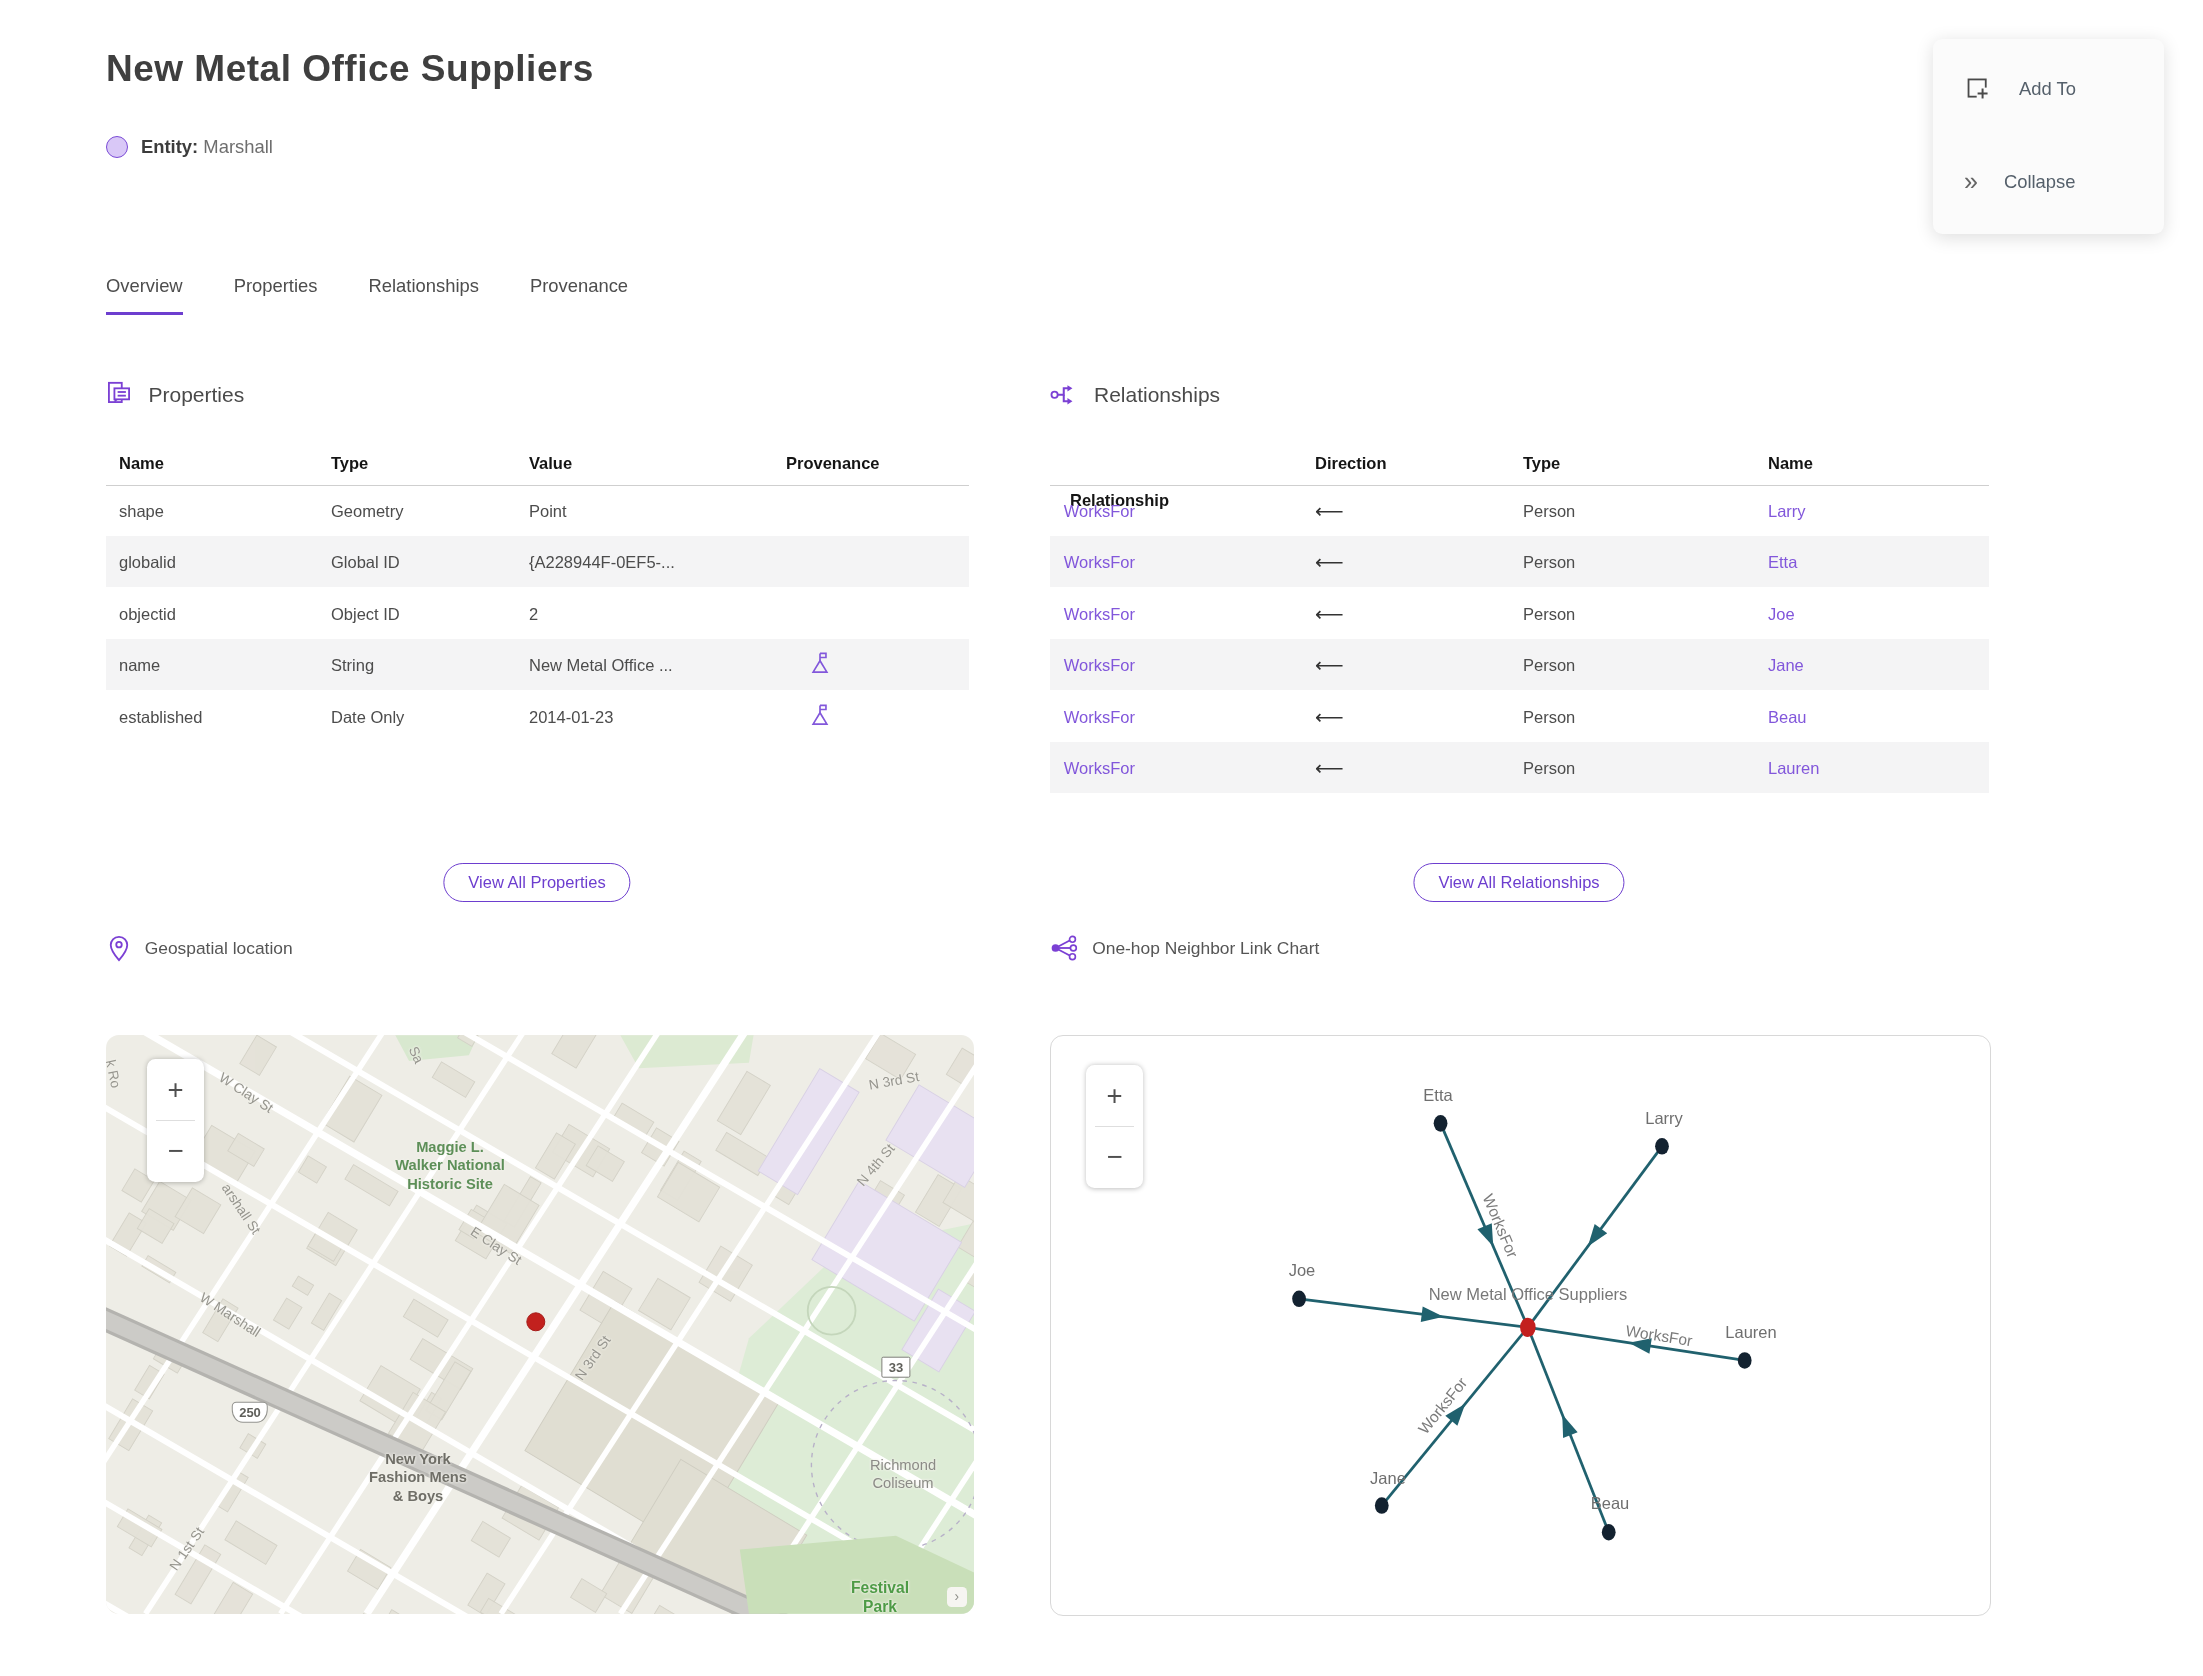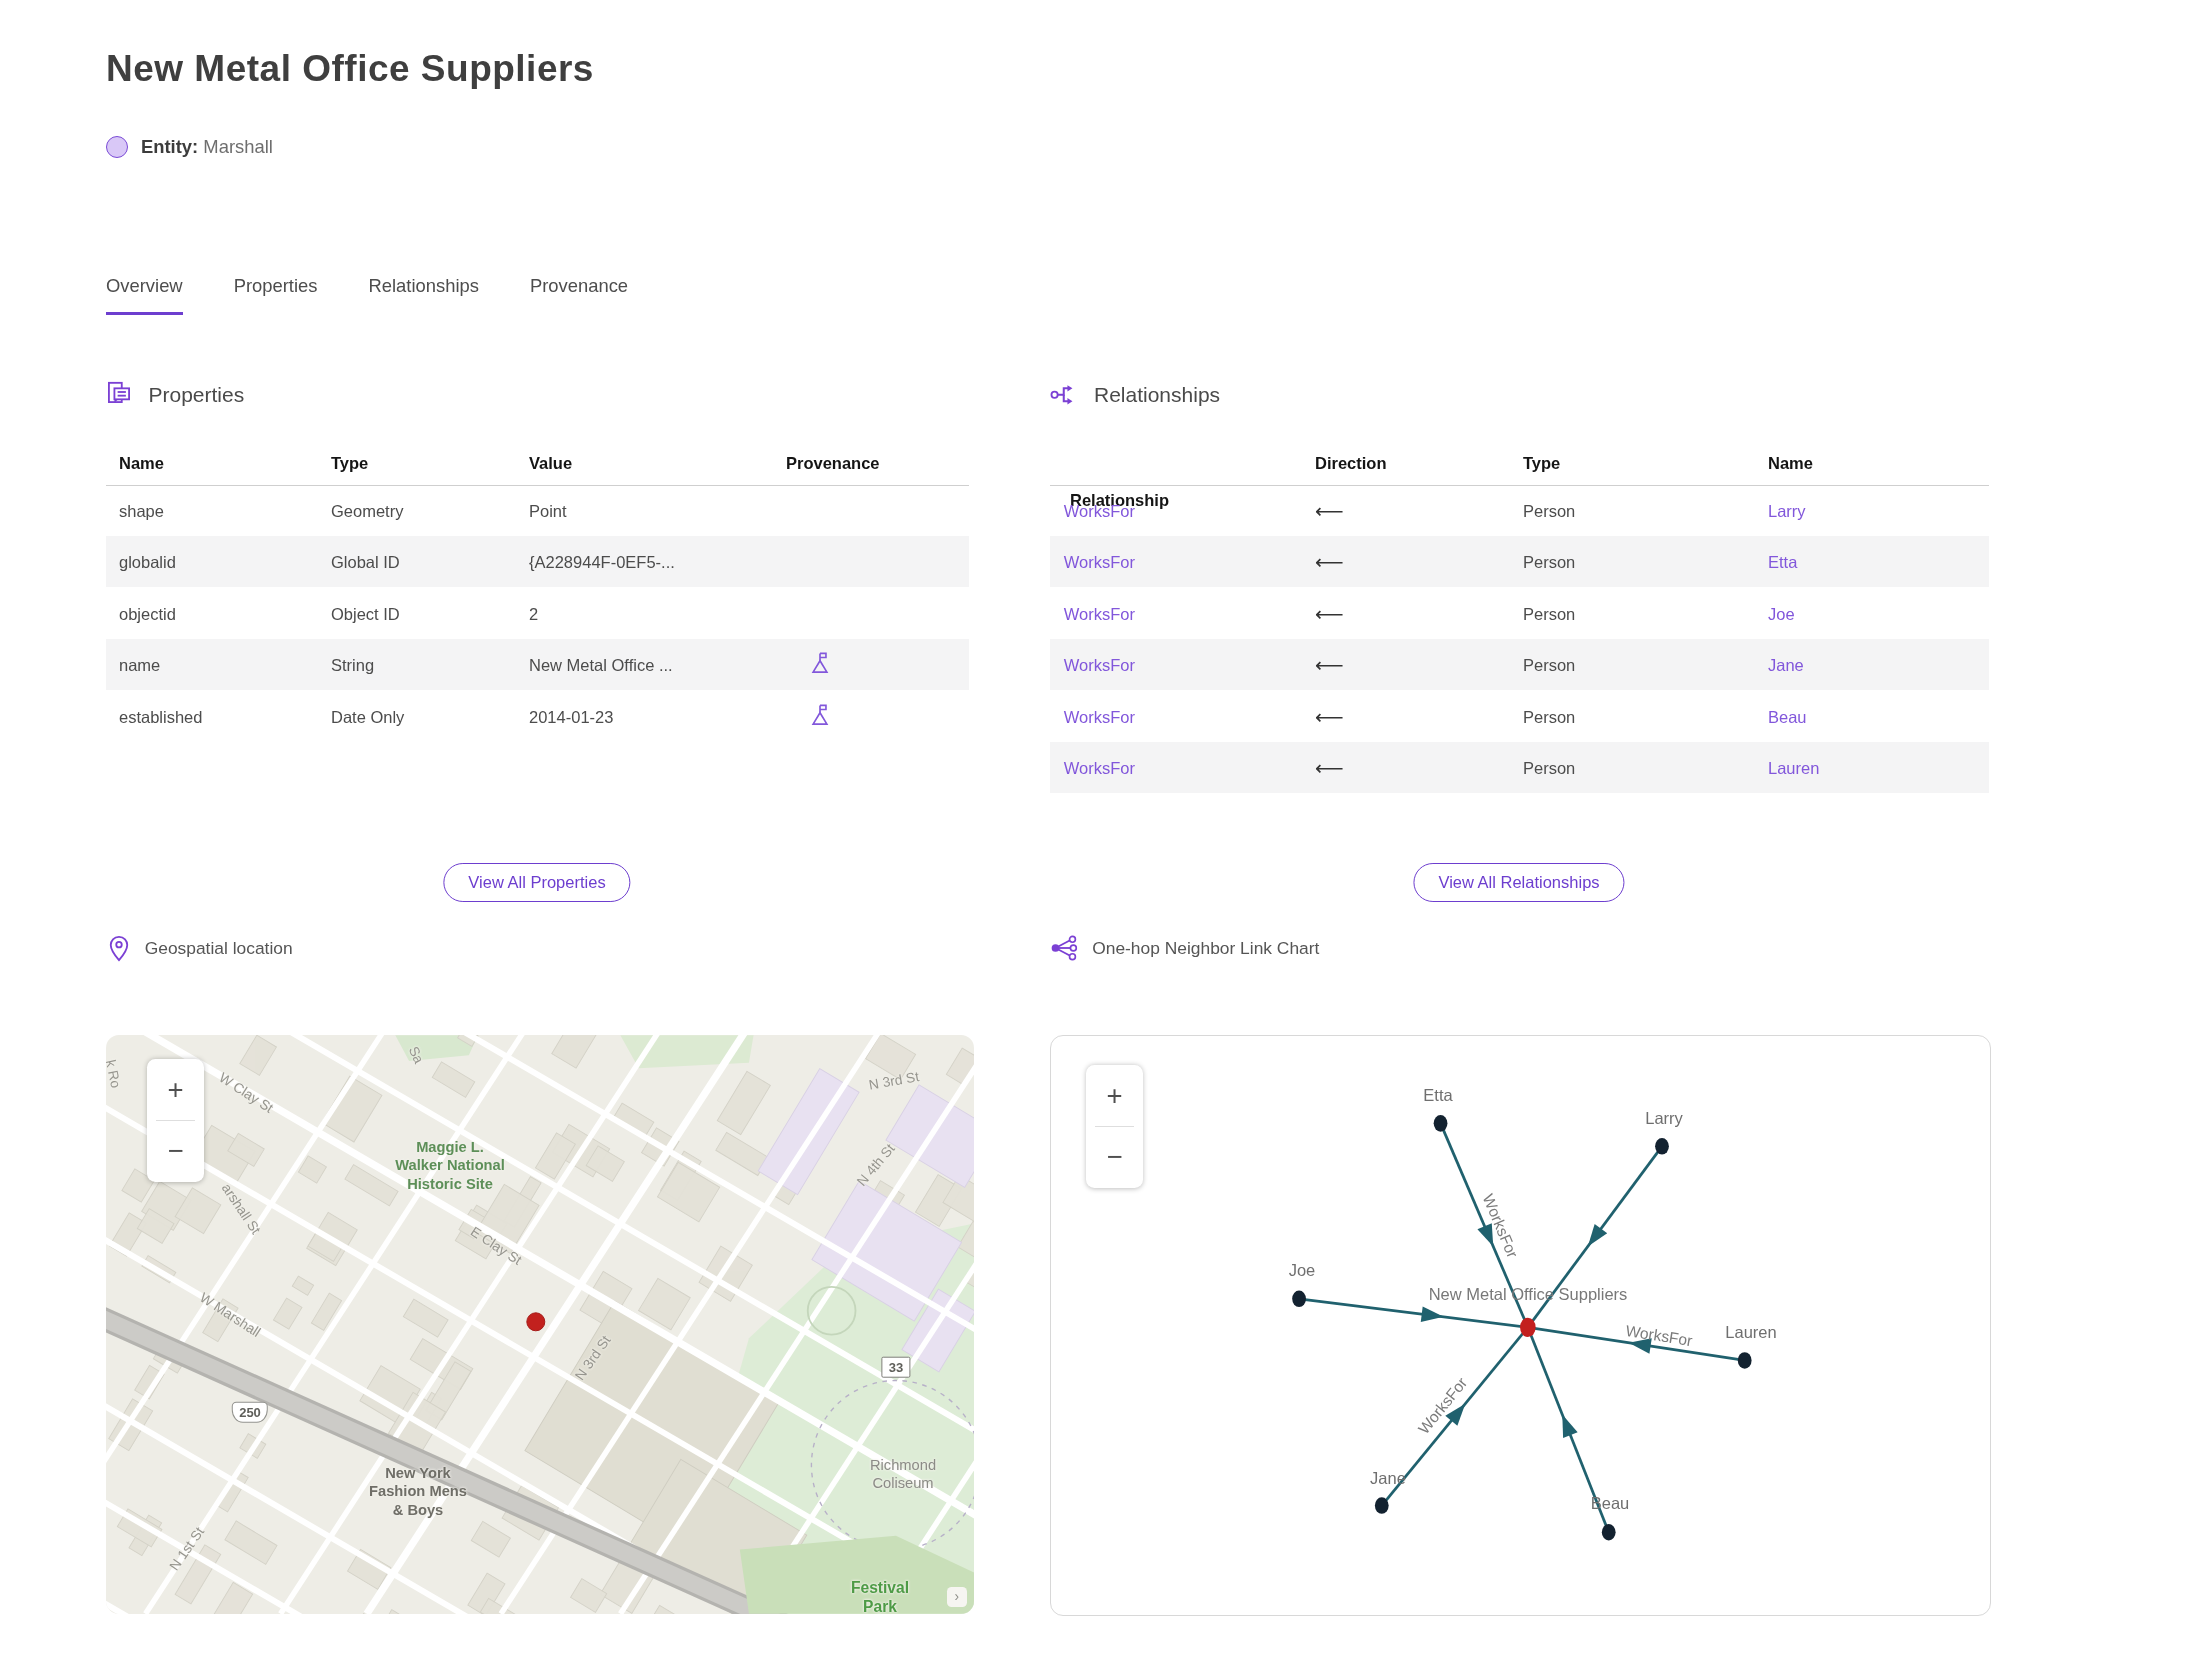--- a/index.html
+++ b/index.html
@@ -81,20 +81,35 @@
 
 <div class="page">
 
   <div class="abs title">New Metal Office Suppliers</div>
   <div class="abs entity-row">
     <span class="entity-badge"></span>
     <span><span class="entity-label">Entity:</span>
     <span class="entity-type">Marshall</span></span>
   </div>
 
+  <div class="abs actions-card" id="actions-card">
+      <div class="action-item" style="top: 35px;">
+        <svg width="29" height="29" viewBox="0 0 32 32">
+          <rect x="5" y="6" width="19" height="19" fill="none" stroke="#4a4a4a" stroke-width="2"></rect>
+          <rect x="14" y="15" width="15" height="15" fill="#fbfbfb"></rect>
+          <line x1="20.5" y1="16" x2="20.5" y2="27" stroke="#4a4a4a" stroke-width="2.2"></line>
+          <line x1="15" y1="21.5" x2="26" y2="21.5" stroke="#4a4a4a" stroke-width="2.2"></line>
+        </svg>
+        <span>Add To</span>
+      </div>
+      <div class="action-item" style="top: 130px;">
+        <span style="font-size:25px;color:#666;line-height:1;">»</span>
+        <span>Collapse</span>
+      </div>
+    </div>
 
   <div class="abs tabs" id="tab-bar">
       <div class="tab active">Overview</div>
       <div class="tab">Properties</div>
       <div class="tab">Relationships</div>
       <div class="tab">Provenance</div>
     </div>
 
   <div class="abs section-header" style="left:106px;top:381px;">
     <svg width="26" height="27.5" viewBox="0 0 28 30">
@@ -354,21 +369,21 @@
       <div class="map-label ml-street" style="left: 135px; top: 174px; transform: translate(-50%, -50%) rotate(56deg);">arshall St</div>
       <div class="map-label ml-street" style="left: 124px; top: 280px; transform: translate(-50%, -50%) rotate(33deg);">W Marshall</div>
       <div class="map-label ml-street" style="left: 390px; top: 211px; transform: translate(-50%, -50%) rotate(33deg);">E Clay St</div>
       <div class="map-label ml-street" style="left: 487px; top: 323px; transform: translate(-50%, -50%) rotate(-55deg);">N 3rd St</div>
       <div class="map-label ml-street" style="left: 788px; top: 46px; transform: translate(-50%, -50%) rotate(-10deg);">N 3rd St</div>
       <div class="map-label ml-street" style="left: 770px; top: 130px; transform: translate(-50%, -50%) rotate(-50deg);">N 4th St</div>
       <div class="map-label ml-street" style="left: 81px; top: 514px; transform: translate(-50%, -50%) rotate(-55deg);">N 1st St</div>
       <div class="map-label ml-site" style="left: 344px; top: 131px; transform: translate(-50%, -50%) rotate(0deg);">Maggie L.
 Walker National
 Historic Site</div>
-      <div class="map-label ml-poi" style="left: 312px; top: 457px; transform: translate(-50%, -50%) rotate(0deg);">New York
+      <div class="map-label ml-poi" style="left: 312px; top: 443px; transform: translate(-50%, -50%) rotate(0deg);">New York
 Fashion Mens
 &amp; Boys</div>
       <div class="map-label ml-coliseum" style="left: 797px; top: 439px; transform: translate(-50%, -50%) rotate(0deg);">Richmond
 Coliseum</div>
       <div class="map-label ml-park" style="left: 774px; top: 562px; transform: translate(-50%, -50%) rotate(0deg);">Festival Park</div>
       <div class="shield shield-us" style="left: 144px; top: 377px;">250</div>
       <div class="shield shield-rect" style="left: 790px; top: 332px;">33</div>
     </div>
 
   <div class="abs chart-card" id="chart-card">

